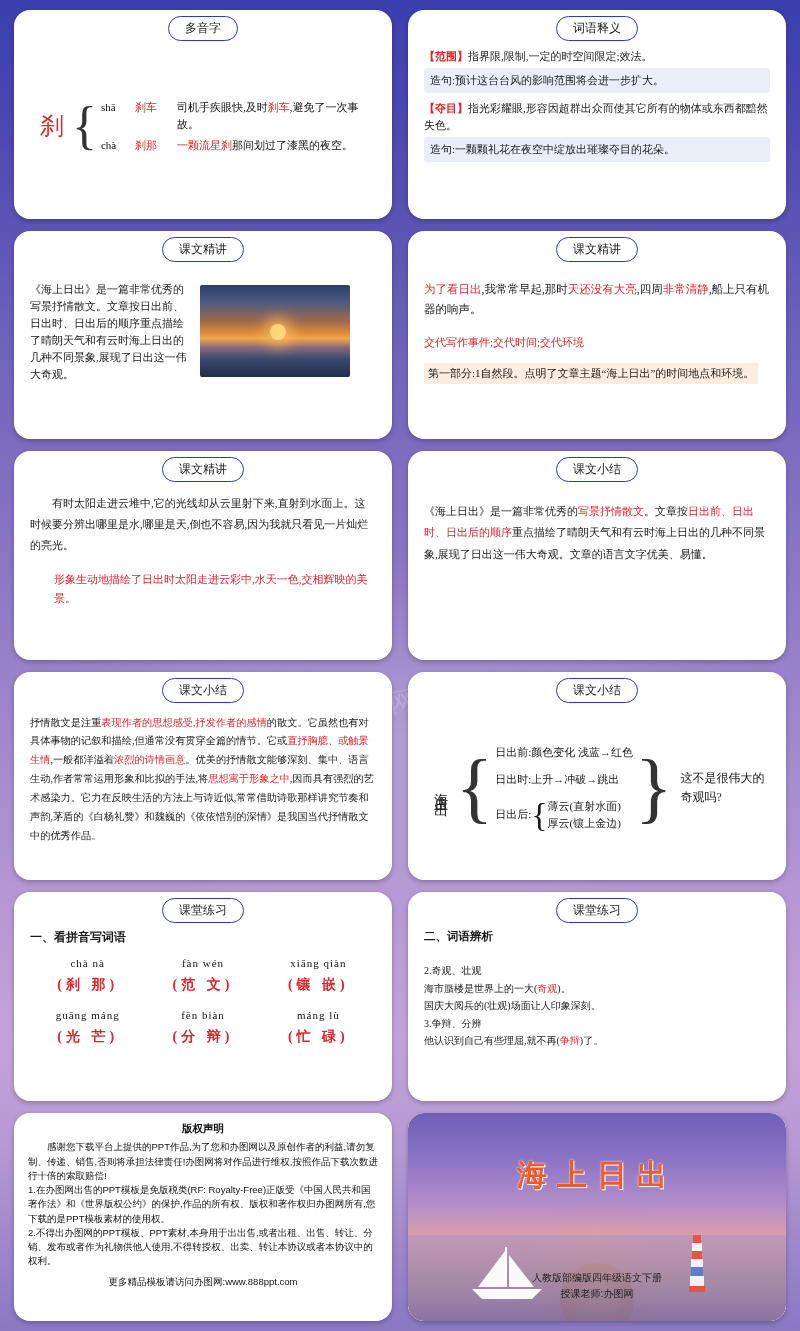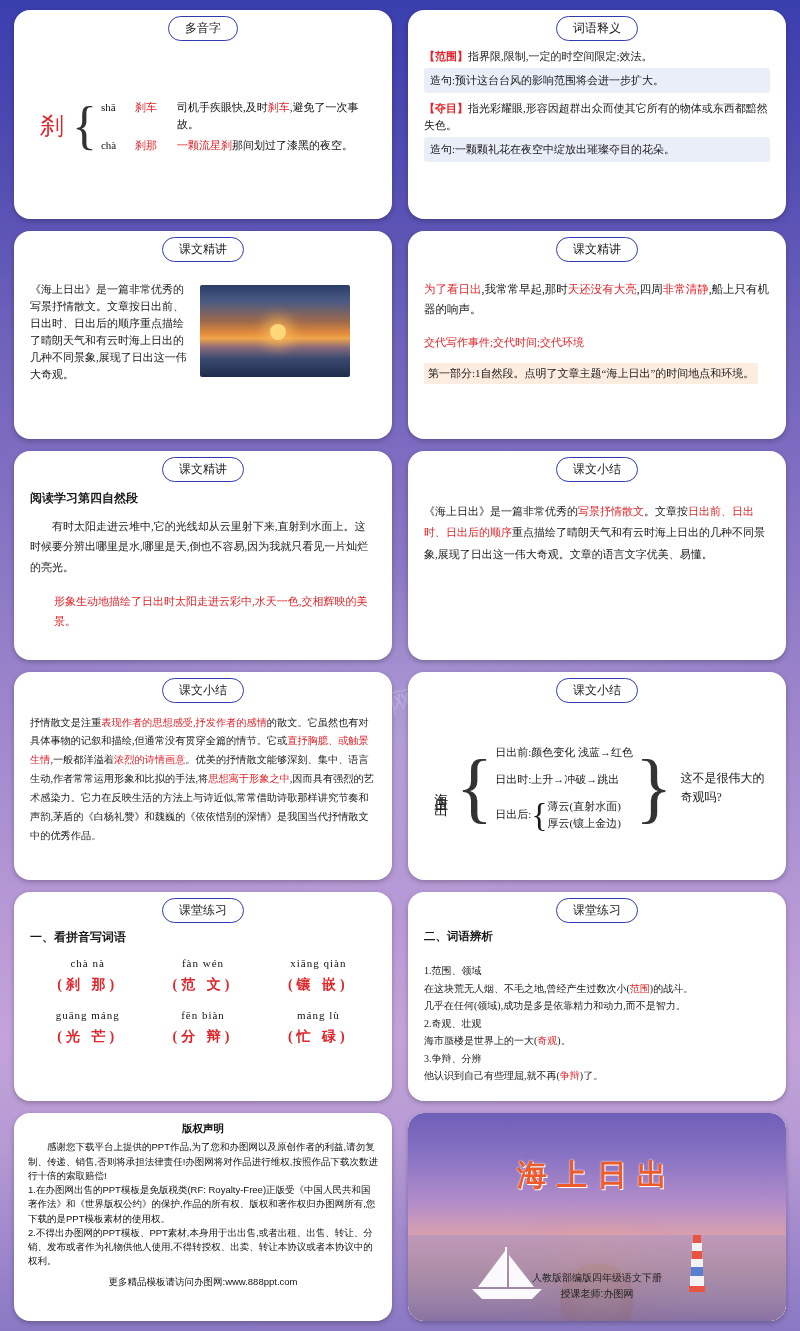--- a/index.html
+++ b/index.html
@@ -187,21 +187,20 @@
         <span class="red">为了看</span><span class="red">日出</span><span>,我常常早起,那时</span><span class="red">天还没有大亮</span><span>,四周</span><span class="red">非常清静</span><span>,船上只有机器的响声。</span>
       </div>
       <div class="red" style="margin-top:14px;font-size:11px;">交代写作事件;交代时间;交代环境</div>
       <div style="margin-top:12px;"><span class="hl">第一部分:1自然段。点明了文章主题“海上日出”的时间地点和环境。</span></div>
     </div>
   </div>
 
   <div class="slide">
     <div class="title-pill">课文精讲</div>
     <div class="body">
-      <div class="b" style="font-size:12px;margin-top:4px;">阅读学习第四自然段</div>
       <div class="indent" style="margin-top:8px;line-height:1.9;">有时太阳走进云堆中,它的光线却从云里射下来,直射到水面上。这时候要分辨出哪里是水,哪里是天,倒也不容易,因为我就只看见一片灿烂的亮光。</div>
       <div class="red" style="margin-top:14px;padding-left:24px;line-height:1.8;">形象生动地描绘了日出时太阳走进云彩中,水天一色,交相辉映的美景。</div>
     </div>
   </div>
 
   <div class="slide">
     <div class="title-pill">课文小结</div>
     <div class="body">
       <div style="margin-top:16px;line-height:1.95;">
         <span>《海上日出》是一篇非常优秀的</span><span class="red">写景抒情散文</span><span>。文章按</span><span class="red">日出前、日出时、日出后的顺序</span><span>重点描绘了晴朗天气和有云时海上日出的几种不同景象,展现了日出这一伟大奇观。文章的语言文字优美、易懂。</span>
@@ -261,27 +260,23 @@
         <div class="ansrow">(忙 碌)</div>
       </div>
     </div>
   </div>
 
   <div class="slide">
     <div class="title-pill">课堂练习</div>
     <div class="body" style="font-size:10px;line-height:1.75;">
       <div class="b" style="font-size:11.5px;margin-bottom:16px;">二、词语辨析</div>
       <div>
-        <div>1.范围、领域</div>
-        <div><span>在这块荒无人烟、不毛之地,曾经产生过数次小(</span><span class="red">范围</span><span>)的战斗。</span></div>
-        <div>几乎在任何(领域),成功是多是依靠精力和动力,而不是智力。</div>
-      </div>
-      <div>
         <div>2.奇观、壮观</div>
         <div><span>海市蜃楼是世界上的一大(</span><span class="red">奇观</span><span>)。</span></div>
+        <div>国庆大阅兵的(壮观)场面让人印象深刻。</div>
       </div>
       <div>
         <div>3.争辩、分辨</div>
         <div><span>他认识到自己有些理屈,就不再(</span><span class="red">争辩</span><span>)了。</span></div>
       </div>
     </div>
   </div>
 
   <div class="slide">
     <div class="cp" style="position:absolute;inset:0;">

